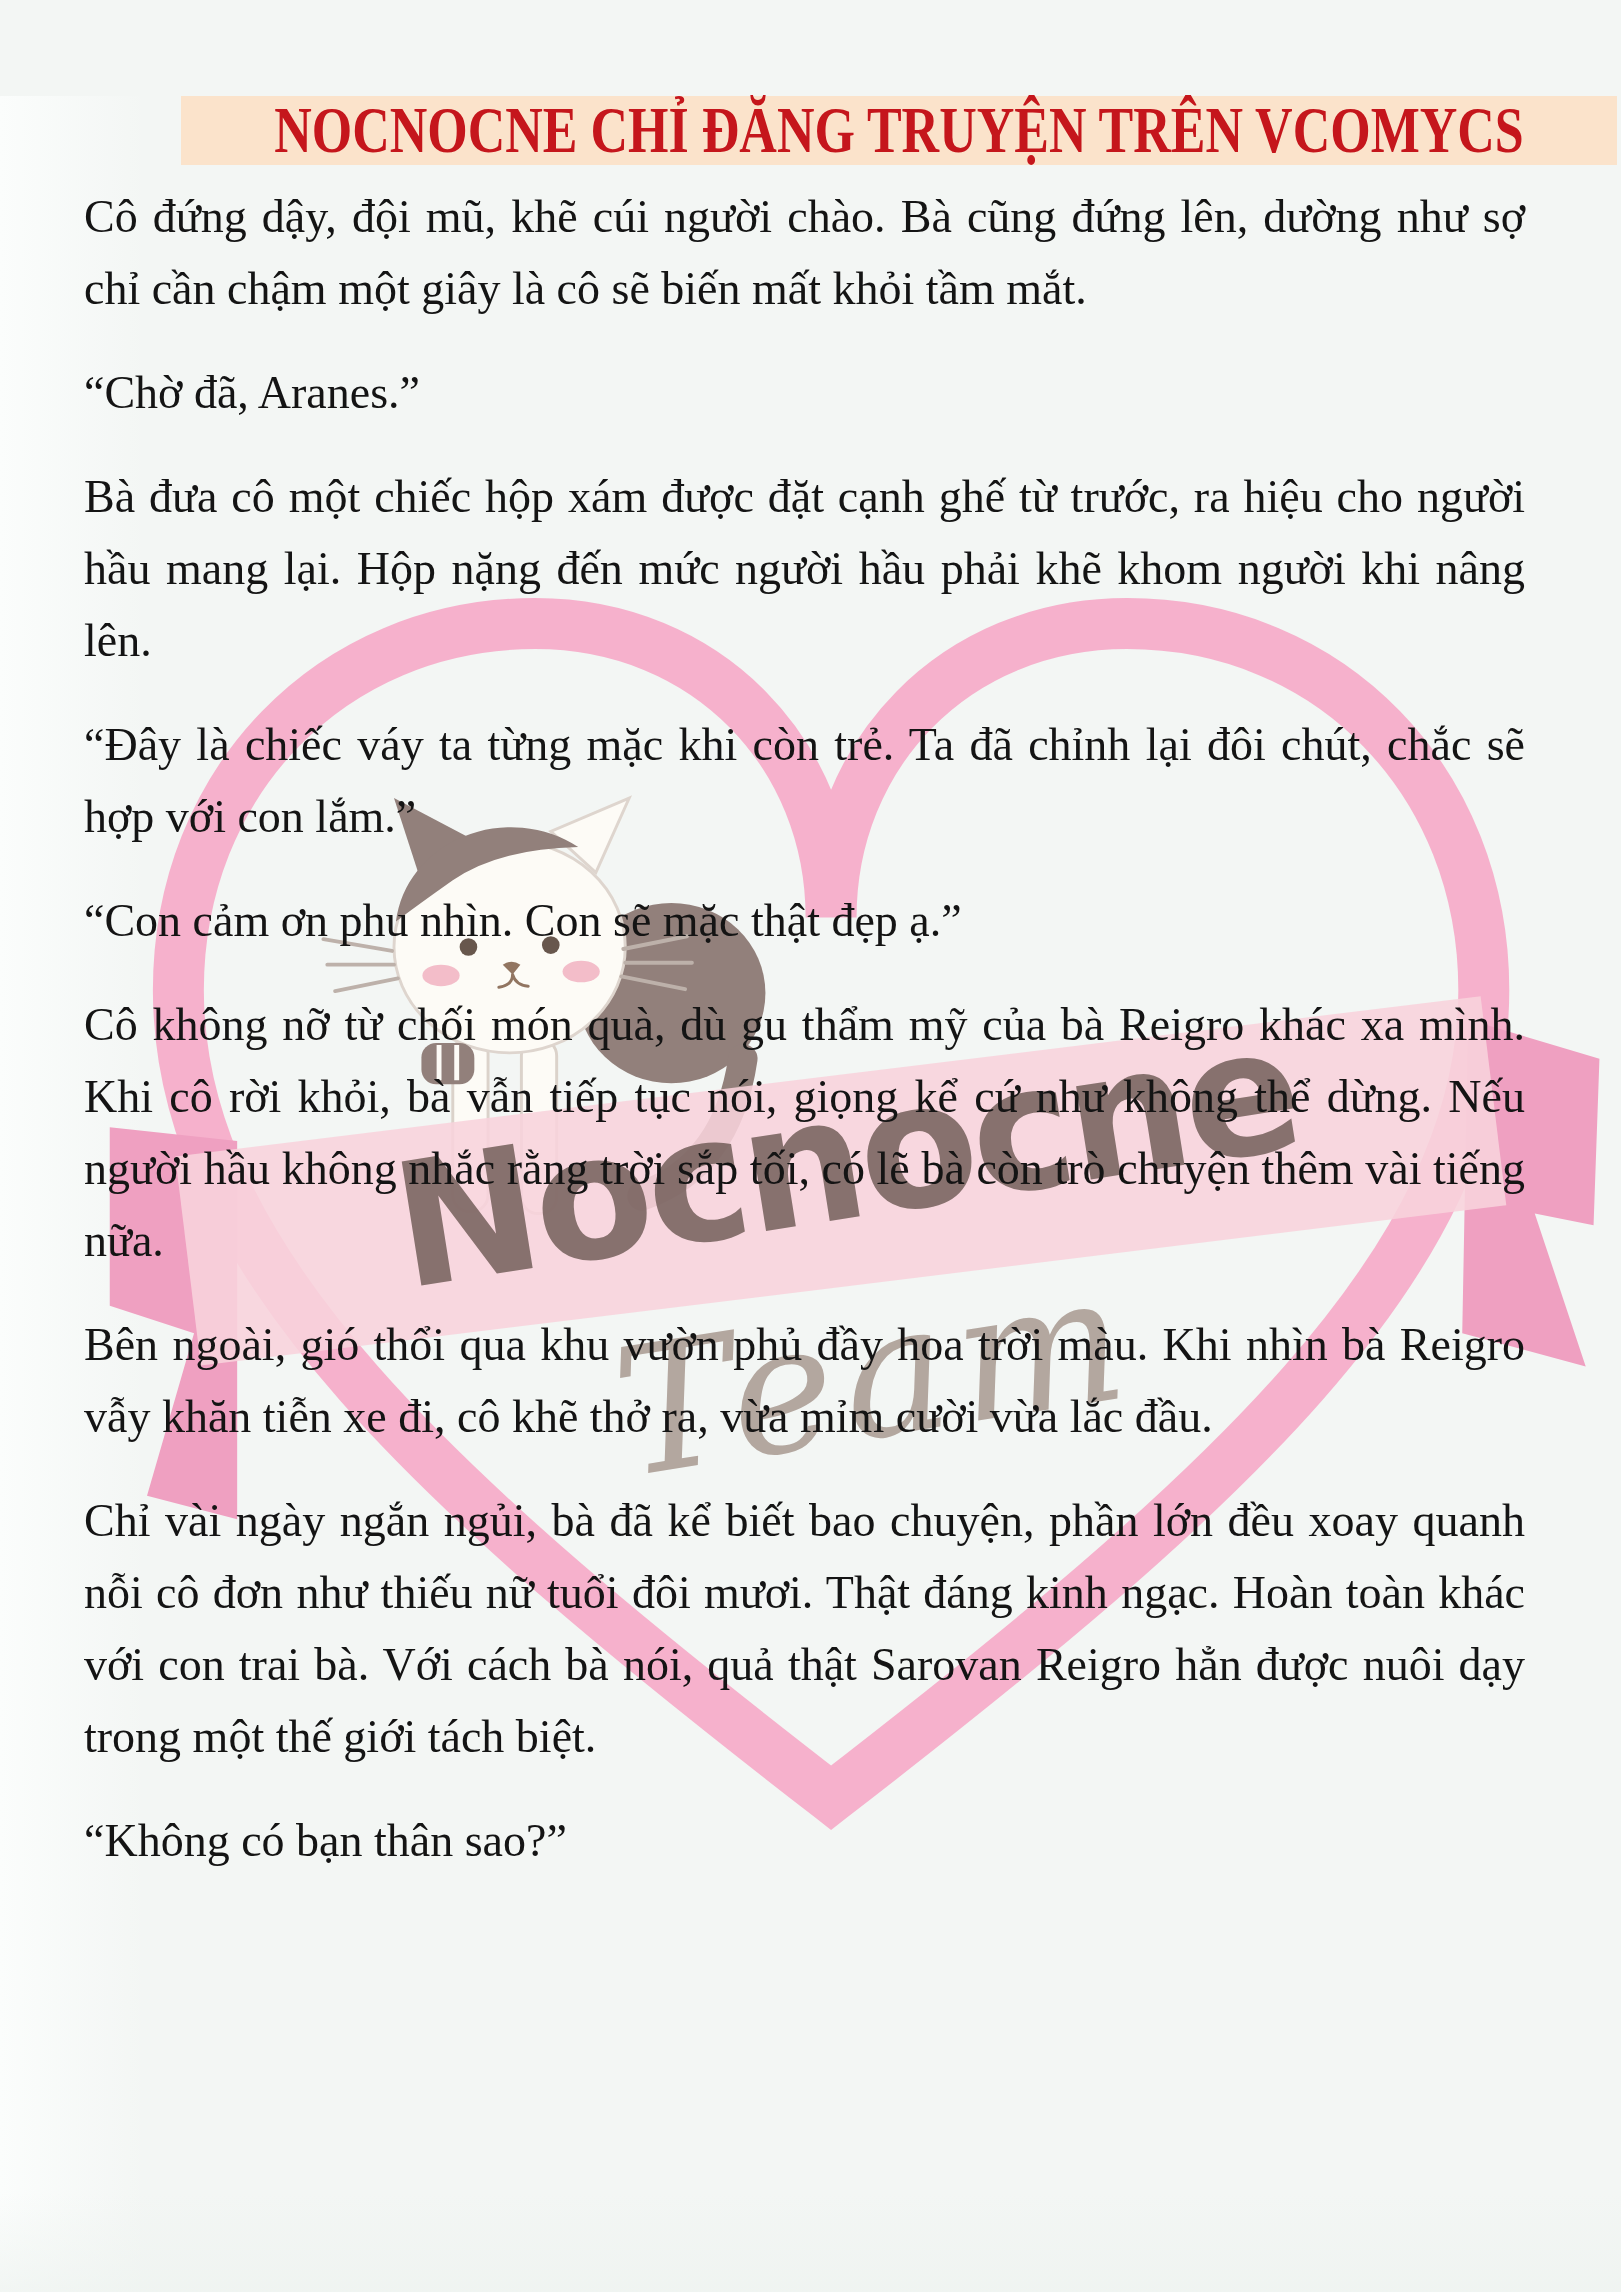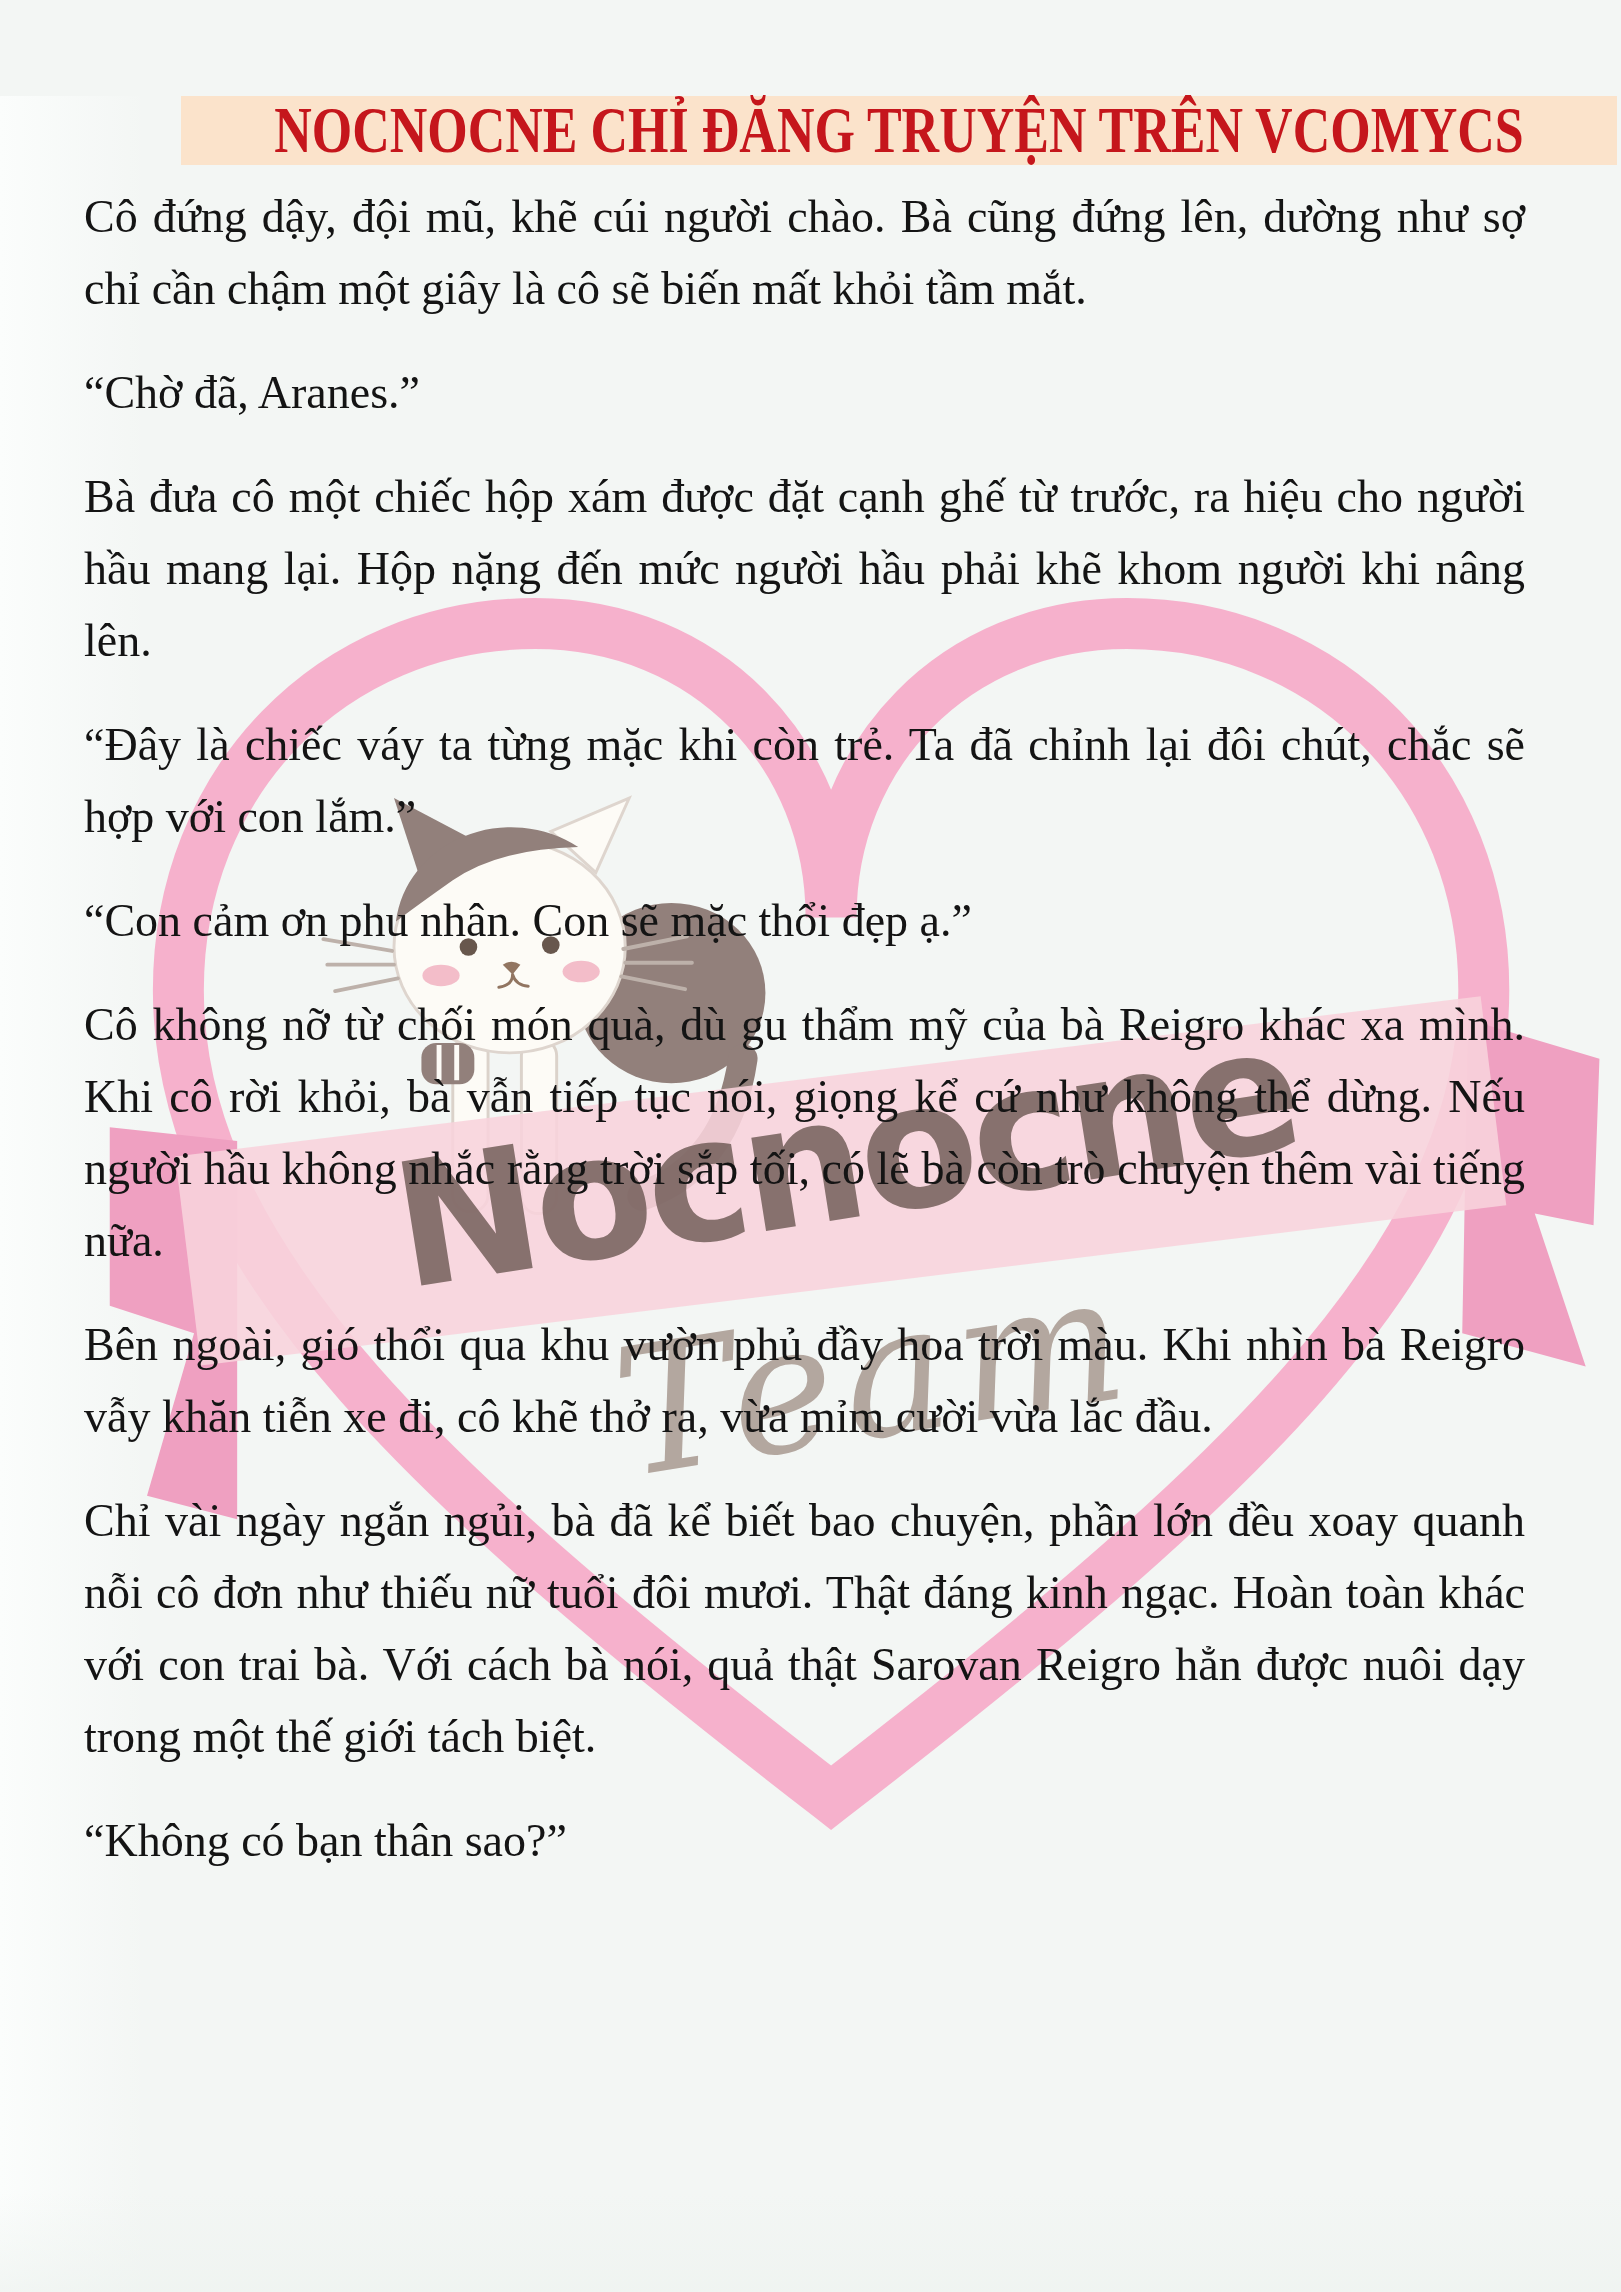--- a/index.html
+++ b/index.html
@@ -127,21 +127,21 @@
     <div class="title-band">
       <div class="title-text">NOCNOCNE CHỈ ĐĂNG TRUYỆN TRÊN VCOMYCS</div>
     </div>
 
     <div class="story">
 
     <p>Cô đứng dậy, đội mũ, khẽ cúi người chào. Bà cũng đứng lên, dường như sợ chỉ cần chậm một giây là cô sẽ biến mất khỏi tầm mắt.</p>
         <p>“Chờ đã, Aranes.”</p>
         <p>Bà đưa cô một chiếc hộp xám được đặt cạnh ghế từ trước, ra hiệu cho người hầu mang lại. Hộp nặng đến mức người hầu phải khẽ khom người khi nâng lên.</p>
         <p>“Đây là chiếc váy ta từng mặc khi còn trẻ. Ta đã chỉnh lại đôi chút, chắc sẽ hợp với con lắm.”</p>
-        <p>“Con cảm ơn phu nhân. Con sẽ mặc thổi đẹp ạ.”</p>
+        <p>“Con cảm ơn phu nhìn. Con sẽ mặc thật đẹp ạ.”</p>
         <p>Cô không nỡ từ chối món quà, dù gu thẩm mỹ của bà Reigro khác xa mình. Khi cô rời khỏi, bà vẫn tiếp tục nói, giọng kể cứ như không thể dừng. Nếu người hầu không nhắc rằng trời sắp tối, có lẽ bà còn trò chuyện thêm vài tiếng nữa.</p>
         <p>Bên ngoài, gió thổi qua khu vườn phủ đầy hoa trời màu. Khi nhìn bà Reigro vẫy khăn tiễn xe đi, cô khẽ thở ra, vừa mỉm cười vừa lắc đầu.</p>
         <p>Chỉ vài ngày ngắn ngủi, bà đã kể biết bao chuyện, phần lớn đều xoay quanh nỗi cô đơn như thiếu nữ tuổi đôi mươi. Thật đáng kinh ngạc. Hoàn toàn khác với con trai bà. Với cách bà nói, quả thật Sarovan Reigro hẳn được nuôi dạy trong một thế giới tách biệt.</p>
         <p>“Không có bạn thân sao?”</p>
       </div>
 
   </div>
 
   <svg class="vcomycs" viewBox="0 0 280 110" aria-hidden="true">
     <defs>

